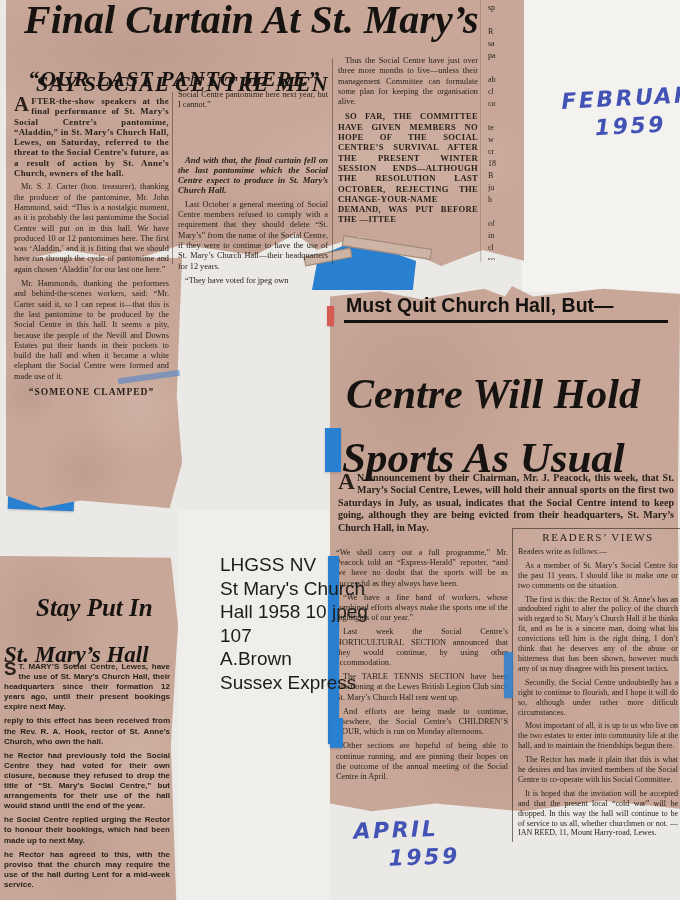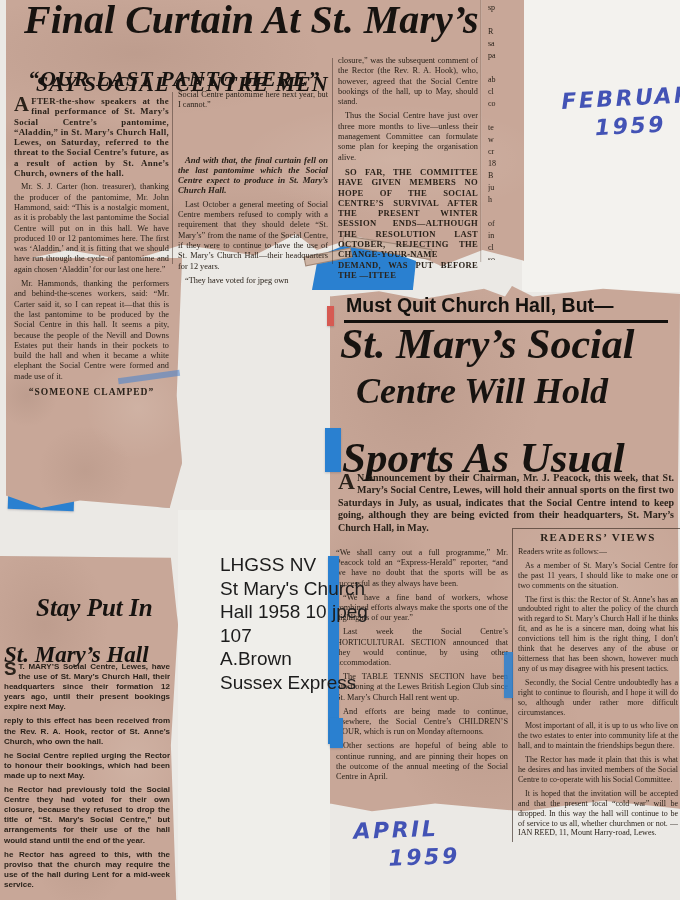--- a/index.html
+++ b/index.html
@@ -30,21 +30,21 @@
         font-style:italic;color:#4353b5;letter-spacing:2.5px;line-height:28px;}
   .label{position:absolute;z-index:4;font-family:"Liberation Sans",sans-serif;
          color:#1c1c1c;font-size:19px;line-height:23.5px;white-space:pre-line;}
   .fragments{font-family:Liberation Serif, serif;font-size:8px;line-height:12px;
              color:#2a221a;white-space:pre-line;z-index:4;}
   .crease{position:absolute;background:linear-gradient(90deg,rgba(80,55,40,.35),rgba(255,255,255,.2));
           width:2px;z-index:3;}
   .kicker{font-family:"Liberation Sans",sans-serif;font-weight:700;color:#14110e;z-index:4;white-space:nowrap;}
   .readers{border-top:1px solid rgba(45,32,24,.6);border-left:1px solid rgba(45,32,24,.6);
            padding:4px 2px 0 5px;}
-  .readers h3{font-size:11px;text-align:center;letter-spacing:1.5px;margin:0 0 4px 0;font-weight:700;}
+  .readers h3{font-size:11px;text-align:center;letter-spacing:1.5px;margin:0 0 4px 0;font-weight:400;}
   .sansbody{font-family:"Liberation Sans",sans-serif;font-weight:700;color:#2b231b;}
   .streak{position:absolute;background:rgba(70,130,205,.55);z-index:5;}
 </style>
 </head>
 <body>
 
 <div class="bgpatch" style="left:522px;top:0;width:158px;height:292px;background:#f3f2ee;"></div>
 <div class="bgpatch" style="left:178px;top:510px;width:152px;height:390px;background:#efeeea;"></div>
 
 <section class="abs" style="left:6px;top:0;width:518px;height:514px;z-index:2;">
@@ -74,21 +74,20 @@
   </div>
 
   <div class="news abs" style="left:172px;top:90px;width:150px;font-size:8.3px;line-height:10.3px;">
     <p class="noindent">Social Centre pantomime here next year, but I cannot.”</p>
     <p style="font-style:italic;font-weight:700;font-size:8.8px;margin-top:44px;">And with that, the final curtain fell on the last pantomime which the Social Centre expect to produce in St. Mary’s Church Hall.</p>
     <p>Last October a general meeting of Social Centre members refused to comply with a requirement that they should delete “St. Mary’s” from the name of the Social Centre, if they were to continue to have the use of St. Mary’s Church Hall—their headquarters for 12 years.</p>
     <p>“They have voted for jpeg own</p>
   </div>
 
   <div class="news abs" style="left:332px;top:56px;width:140px;font-size:8.3px;line-height:10.3px;">
-    <p class="noindent">closure,” was the subsequent comment of the Rector (the Rev. R. A. Hook), who, however, agreed that the Social Centre bookings of the hall, up to May, should stand.</p>
     <p>Thus the Social Centre have just over three more months to live—unless their management Committee can formulate some plan for keeping the organisation alive.</p>
     <p class="caps" style="font-size:8.6px;">SO FAR, THE COMMITTEE HAVE GIVEN MEMBERS NO HOPE OF THE SOCIAL CENTRE’S SURVIVAL AFTER THE PRESENT WINTER SESSION ENDS—ALTHOUGH THE RESOLUTION LAST OCTOBER, REJECTING THE CHANGE-YOUR-NAME DEMAND, WAS PUT BEFORE THE —ITTEE</p>
   </div>
 
   <div class="fragments abs" style="left:482px;top:2px;width:32px;height:258px;overflow:hidden;">sp
 
 R
 sa
 pa
 
@@ -117,22 +116,21 @@
 
 <div class="streak" style="left:118px;top:374px;width:62px;height:6px;transform:rotate(-8deg);"></div>
 
 <section class="abs" style="left:330px;top:286px;width:350px;height:528px;z-index:2;">
   <div class="paper" style="left:0;top:0;width:350px;height:528px;
        clip-path:polygon(0 2%,14% 1%,26% 2.5%,44% .5%,50% 2%,52% 0,58% 2%,78% .5%,100% 1.5%,99.4% 40%,100% 99%,78% 97.5%,55% 99.5%,30% 98%,12% 99.5%,0 98%);"></div>
 
   <div class="kicker abs" style="left:16px;top:8px;font-size:19.5px;">Must Quit Church Hall, But—</div>
   <div class="abs" style="left:14px;top:34px;width:324px;height:3px;background:#14110e;z-index:4;"></div>
 
-  <div class="hl abs" style="left:10px;top:34px;font-size:42px;">St. Mary’s Social</div>
-  <div class="hl abs" style="left:26px;top:84px;font-size:36px;">Centre Will Hold</div>
+  <div class="hl abs" style="left:16px;top:84px;font-size:42px;">Centre Will Hold</div>
   <div class="hl abs" style="left:12px;top:132px;font-size:43px;margin-top:15px;">Sports As Usual</div>
 
   <div class="news abs" style="left:8px;top:186px;width:336px;font-size:10px;line-height:12.4px;">
     <p class="lead noindent" style="font-weight:700;">AN announcement by their Chairman, Mr. J. Peacock, this week, that St. Mary’s Social Centre, Lewes, will hold their annual sports on the first two Saturdays in July, as usual, indicates that the Social Centre intend to keep going, although they are being evicted from their headquarters, St. Mary’s Church Hall, in May.</p>
   </div>
 
   <div class="news abs" style="left:6px;top:262px;width:172px;font-size:8.3px;line-height:10.2px;">
     <p class="noindent">“We shall carry out a full programme,” Mr. Peacock told an “Express-Herald” reporter, “and we have no doubt that the sports will be as successful as they always have been.</p>
     <p>“We have a fine band of workers, whose combined efforts always make the sports one of the highlights of our year.”</p>
     <p>Last week the Social Centre’s HORTICULTURAL SECTION announced that they would continue, by using other accommodation.</p>
@@ -162,22 +160,22 @@
 <section class="abs" style="left:0;top:556px;width:178px;height:344px;z-index:2;">
   <div class="paper" style="left:0;top:0;width:178px;height:344px;
        clip-path:polygon(0 0,96% .5%,100% 20%,96% 55%,99% 100%,0 100%);"></div>
 
   <div class="hl abs" style="left:24px;top:38px;font-size:25px;margin-left:12px;">Stay Put In</div>
   <div class="hl abs" style="left:4px;top:86px;font-size:23px;">St. Mary’s Hall</div>
 
   <div class="news sansbody abs" style="left:4px;top:106px;width:166px;font-size:8px;line-height:10.1px;">
     <p class="lead noindent">ST. MARY’S Social Centre, Lewes, have the use of St. Mary’s Church Hall, their headquarters since their formation 12 years ago, until their present bookings expire next May.</p>
     <p class="noindent">reply to this effect has been received from the Rev. R. A. Hook, rector of St. Anne’s Church, who own the hall.</p>
+    <p class="noindent">he Rector had previously told the Social Centre they had voted for their own closure, because they refused to drop the title of “St. Mary’s Social Centre,” but arrangements for their use of the hall would stand until the end of the year.</p>
     <p class="noindent">he Social Centre replied urging the Rector to honour their bookings, which had been made up to next May.</p>
-    <p class="noindent">he Rector had previously told the Social Centre they had voted for their own closure, because they refused to drop the title of “St. Mary’s Social Centre,” but arrangements for their use of the hall would stand until the end of the year.</p>
     <p class="noindent">he Rector has agreed to this, with the proviso that the church may require the use of the hall during Lent for a mid-week service.</p>
   </div>
 </section>
 
 <div class="label" style="left:180px;top:553px;width:152px;margin-left:40px;">LHGSS NV
 St Mary's Church
 Hall 1958 10 jpeg
 107
 A.Brown
 Sussex Express</div>

